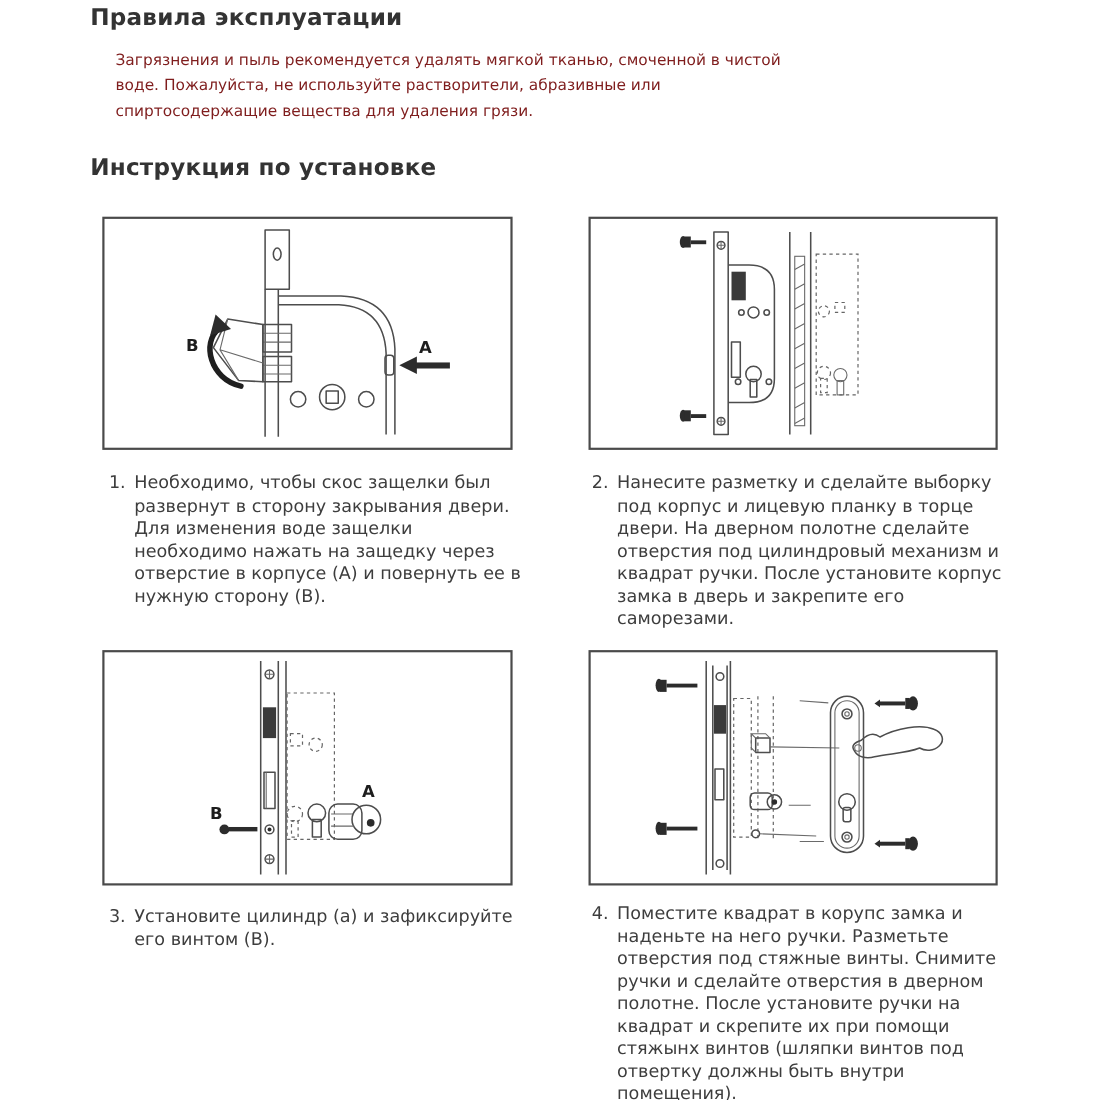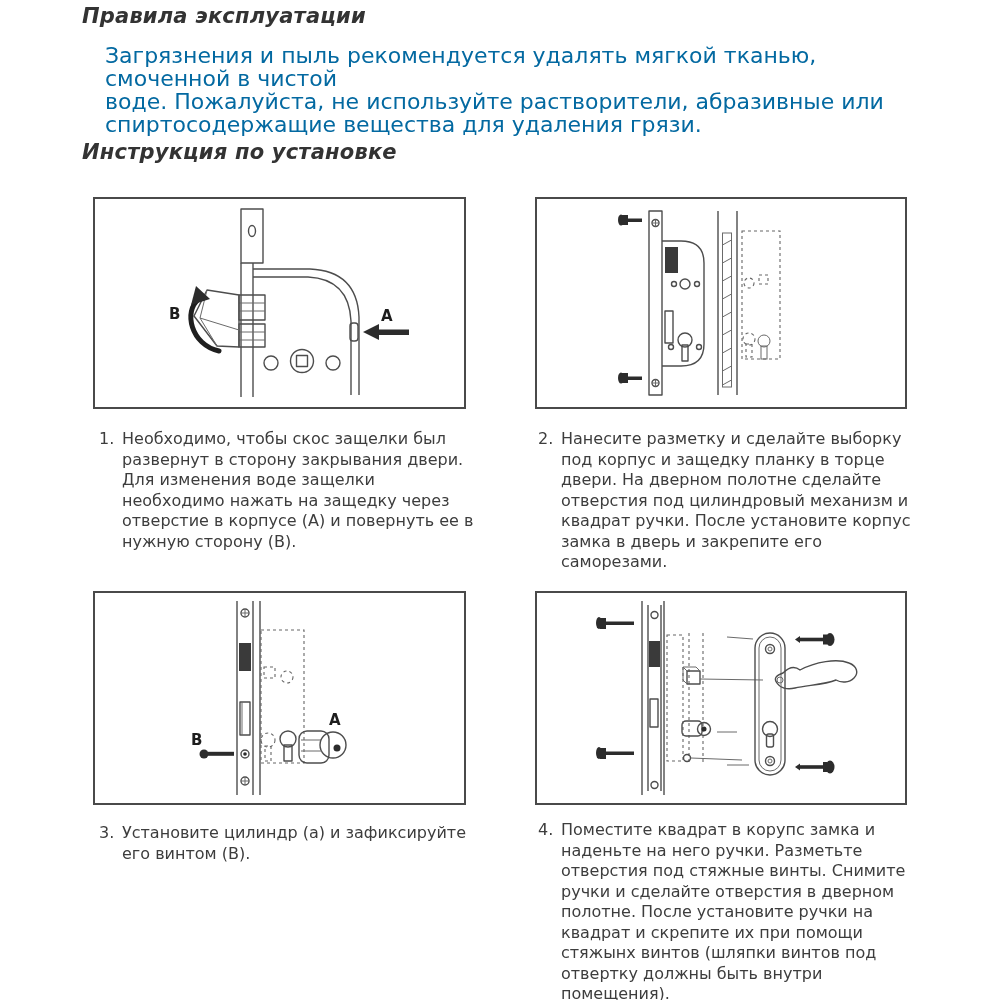--- a/index.html
+++ b/index.html
@@ -7,25 +7,25 @@
   body {
     background:#ffffff;
     font-family:"DejaVu Sans","Liberation Sans",sans-serif;
     color:#3d3d3d;
     position:relative;
     overflow:hidden;
   }
   .page { position:absolute; inset:0; background:#fff; }
   .sec-title {
     position:absolute;
-    font-size:21px; font-weight:700; color:#333333; letter-spacing:.2px;font-style:italic;
+    font-size:21px; font-weight:700; color:#333333; letter-spacing:.2px;
   }
   .para {
     position:absolute;
-    font-size:22px; line-height:23px; color:#0369a1;
+    font-size:14px; line-height:23px; color:#7f1d1d;
     white-space:pre-line;
   }
   .figure {
     position:absolute;
     border:2px solid #4a4a4a;
     background:#ffffff;
   }
   .figure svg { display:block; width:100%; height:100%; }
   .step {
     position:absolute;
@@ -263,21 +263,21 @@
 развернут в сторону закрывания двери.
 Для изменения воде защелки
 необходимо нажать на защедку через
 отверстие в корпусе (А) и повернуть ее в
 нужную сторону (В).</span>
   </div>
 
   <div class="step" style="left:538px; top:429px; width:410px;">
     <span class="num">2.</span>
     <span class="txt">Нанесите разметку и сделайте выборку
-под корпус и защедку планку в торце
+под корпус и лицевую планку в торце
 двери. На дверном полотне сделайте
 отверстия под цилиндровый механизм и
 квадрат ручки. После установите корпус
 замка в дверь и закрепите его
 саморезами.</span>
   </div>
 
   <div class="step" style="left:99px; top:823px; width:400px;">
     <span class="num">3.</span>
     <span class="txt">Установите цилиндр (а) и зафиксируйте

